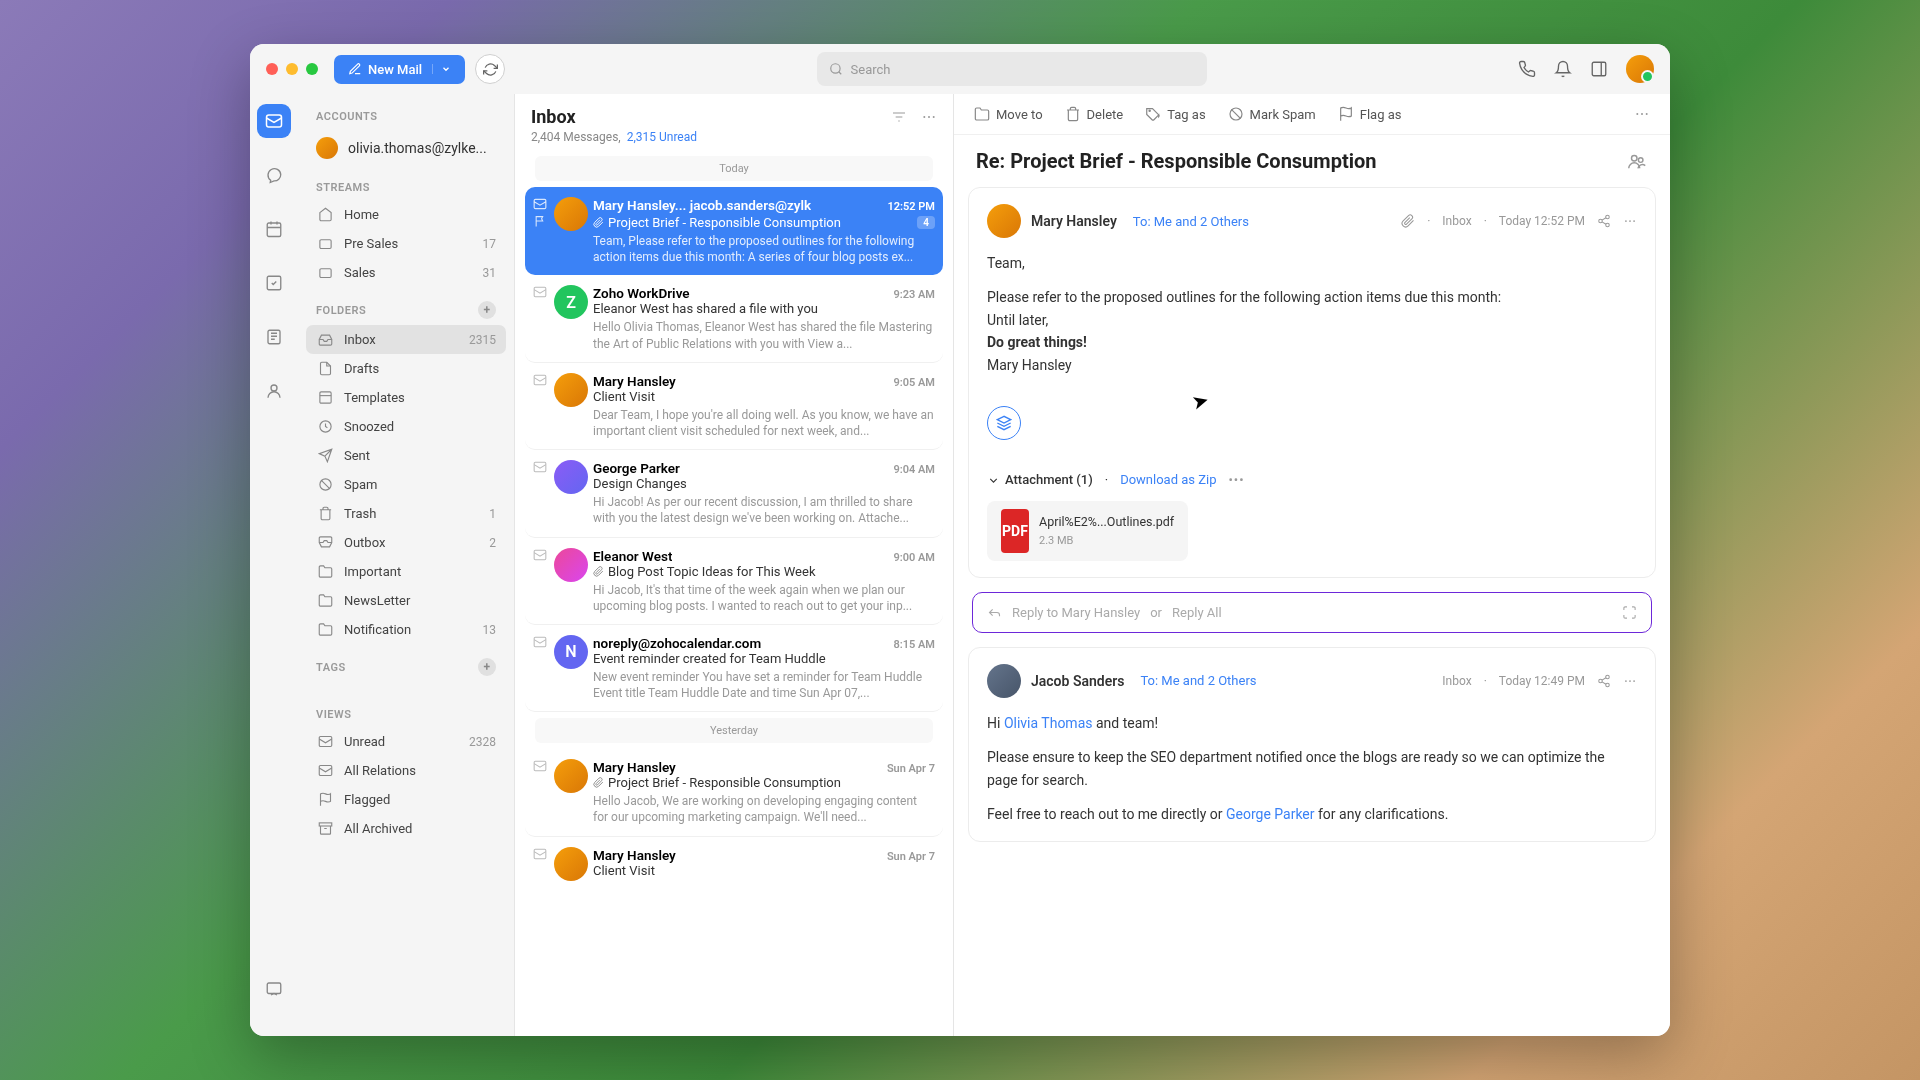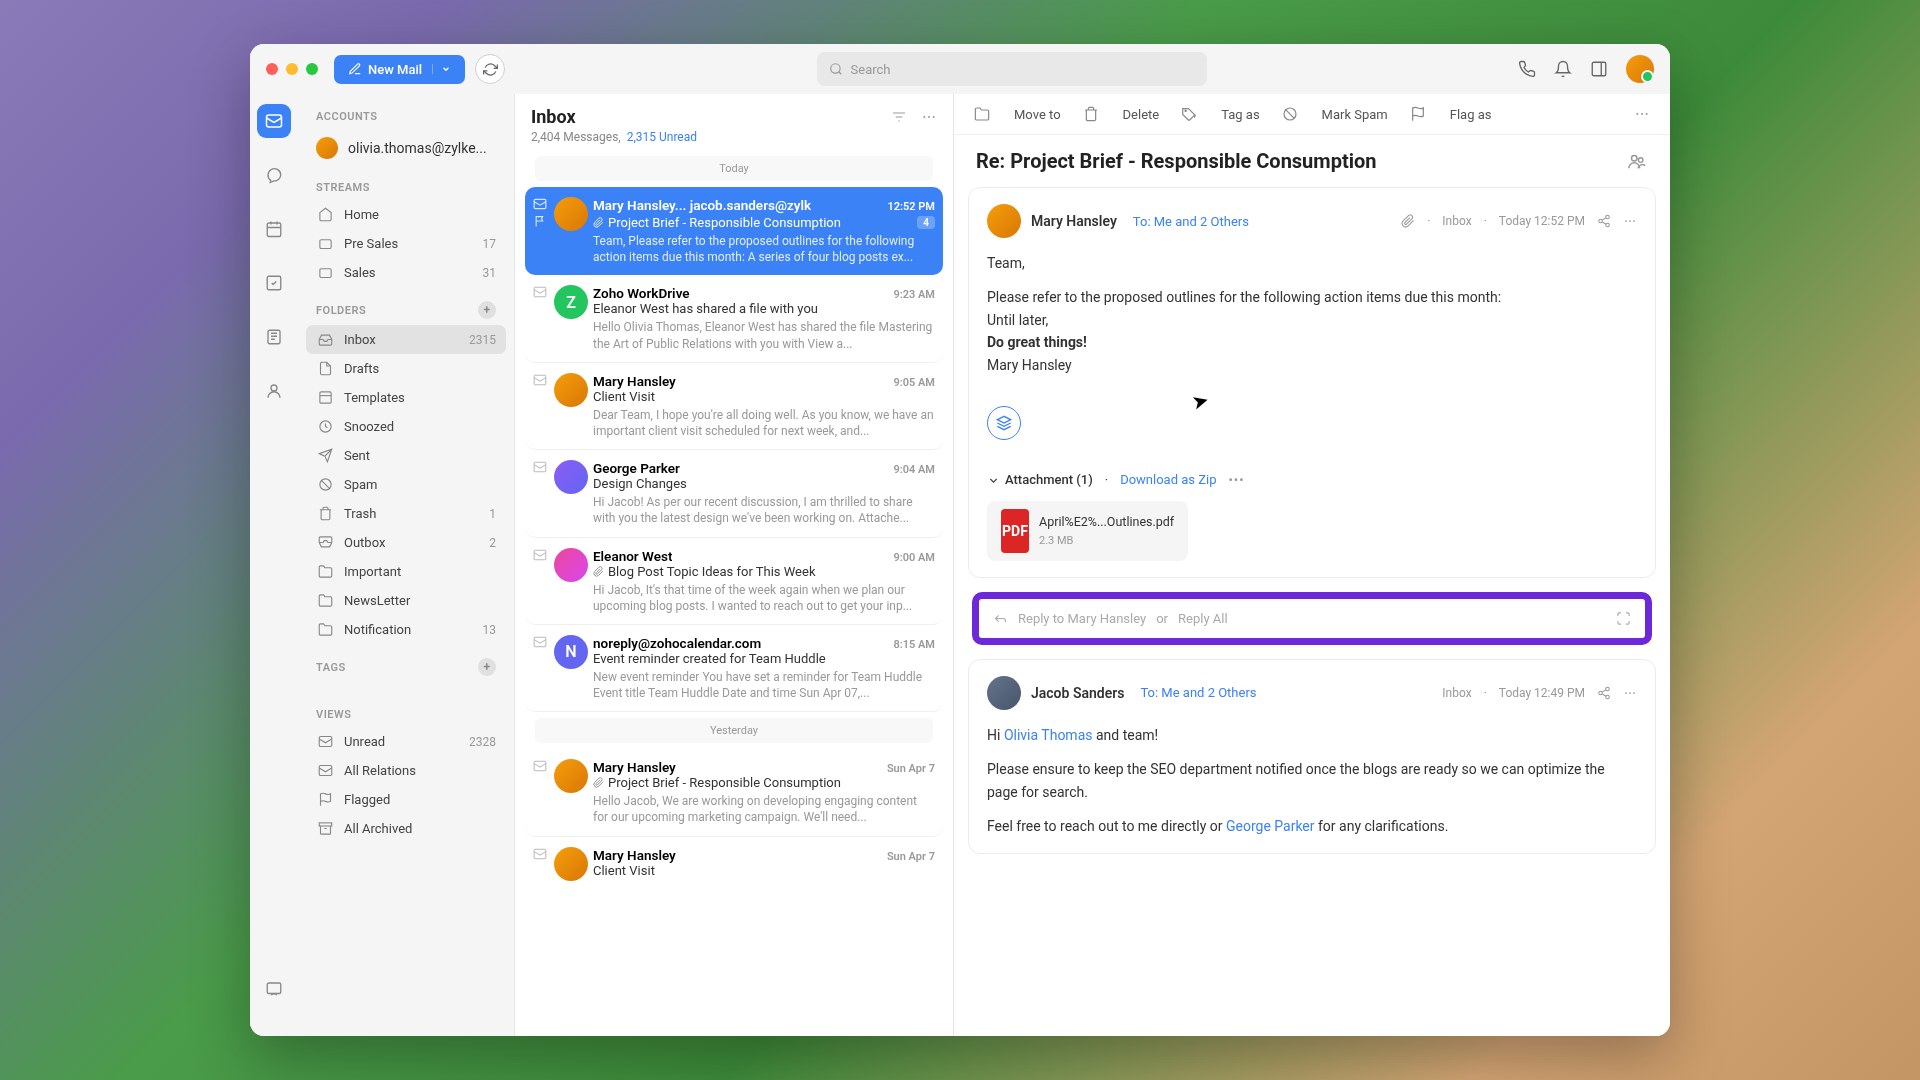--- a/index.html
+++ b/index.html
@@ -56,21 +56,21 @@
 .msg-item:not(.selected) .msg-time { color: #999; }
 .msg-row2 { display: flex; justify-content: space-between; align-items: center; margin-top: 2px; }
 .msg-subject { font-size: 13px; white-space: nowrap; overflow: hidden; text-overflow: ellipsis; display: flex; align-items: center; gap: 4px; }
 .msg-item:not(.selected) .msg-subject { color: #333; }
 .msg-badge { background: rgba(255,255,255,0.25); color: #fff; font-size: 10px; padding: 1px 6px; border-radius: 4px; font-weight: 600; }
 .msg-preview { font-size: 12px; margin-top: 3px; display: -webkit-box; -webkit-line-clamp: 2; -webkit-box-orient: vertical; overflow: hidden; line-height: 1.35; }
 .msg-item:not(.selected) .msg-preview { color: #999; }
 .msg-item.selected .msg-preview { color: rgba(255,255,255,0.85); }
 .reading-pane { flex: 1; background: #fff; display: flex; flex-direction: column; overflow: hidden; }
 .rp-toolbar { display: flex; align-items: center; gap: 22px; padding: 12px 20px; color: #555; font-size: 13px; border-bottom: 1px solid #f0f0f0; }
-.rp-tool { display: flex; align-items: center; gap: 24px; cursor: pointer; }
+.rp-tool { display: flex; align-items: center; gap: 6px; cursor: pointer; }
 .rp-tool .ico { color: #888; }
 .rp-subject-row { padding: 14px 22px; display: flex; justify-content: space-between; align-items: center; }
 .rp-subject { font-size: 20px; font-weight: 700; color: #222; }
 .rp-people-icon { color: #999; cursor: pointer; }
 .rp-messages { flex: 1; overflow-y: auto; padding: 0 14px 14px; }
 .rp-card { border: 1px solid #ececec; border-radius: 12px; padding: 16px 18px; margin-bottom: 14px; }
 .rp-card-header { display: flex; align-items: center; gap: 10px; margin-bottom: 14px; }
 .rp-avatar { width: 34px; height: 34px; border-radius: 50%; background: #ccc; }
 .rp-sender-name { font-size: 14px; font-weight: 600; color: #333; }
 .rp-to { font-size: 13px; color: #3b82f6; margin-left: 6px; }
@@ -80,21 +80,21 @@
 .rp-body b { font-weight: 700; }
 .rp-smart-icon { width: 34px; height: 34px; border: 1.5px solid #3b82f6; border-radius: 50%; display: flex; align-items: center; justify-content: center; color: #3b82f6; margin-top: 30px; cursor: pointer; }
 .rp-attach-row { display: flex; align-items: center; gap: 12px; margin-top: 30px; font-size: 13px; }
 .rp-attach-label { color: #333; font-weight: 500; display:flex; align-items:center; gap:5px; }
 .rp-attach-dl { color: #3b82f6; cursor: pointer; }
 .rp-attach-more { color: #999; cursor: pointer; letter-spacing: 1px; }
 .rp-attach-chip { display: inline-flex; align-items: center; gap: 10px; background: #f5f5f5; border-radius: 8px; padding: 8px 14px; margin-top: 10px; }
 .rp-pdf-icon { width: 28px; height: 44px; background: #dc2626; border-radius: 4px; display: flex; align-items: center; justify-content: center; color: #fff; font-size: 14px; font-weight: 700; }
 .rp-attach-name { font-size: 12.5px; color: #333; }
 .rp-attach-size { font-size: 11px; color: #999; }
-.rp-reply-bar { border: 7px solid #6d28d9; border-radius: 10px; padding: 12px 14px; display: flex; align-items: center; gap: 10px; font-size: 13px; color: #aaa; margin: 0 4px 14px; }
+.rp-reply-bar { border: 1px solid #6d28d9; border-radius: 10px; padding: 12px 14px; display: flex; align-items: center; gap: 10px; font-size: 13px; color: #aaa; margin: 0 4px 14px; }
 .rp-reply-bar .sp { flex: 1; }
 .cursor-arrow { position: absolute; top: 345px; left: 942px; font-size: 20px; color: #000; pointer-events:none; transform: rotate(-15deg); }
 svg { display: block; }
 </style>
 </head>
 <body>
 
 <div class="app-window">
   <div class="titlebar">
     <div class="traffic-lights">

